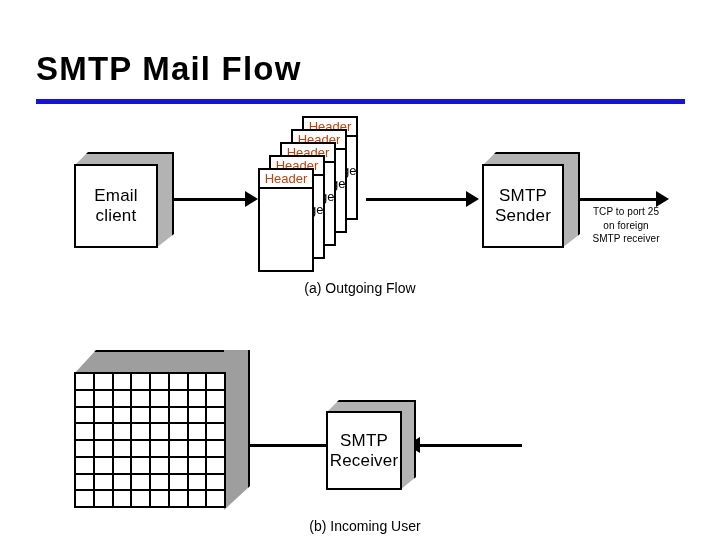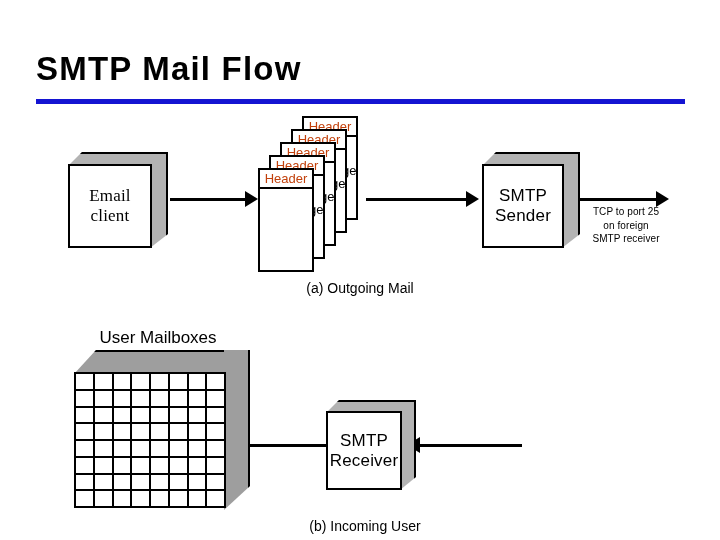--- a/index.html
+++ b/index.html
@@ -202,21 +202,21 @@
 </head>
 <body>
 
 <div id="slide">
 
   <div id="title">SMTP Mail Flow</div>
   <div id="title-rule"></div>
 
   <div class="fig" id="fig-a">
 
-    <div class="box3d" id="email-client-box" style="left:64px; top:52px; width:108px; height:98px;font-family:Liberation Serif, serif;">
+    <div class="box3d" id="email-client-box" style="left:70px; top:52px; width:108px; height:98px;">
       <div class="top" style="left:4px; top:0px; width:96px; height:14px;
                   clip-path: polygon(14px 0, 100% 0, calc(100% - 0px) 100%, 0 100%);
                   border-left:2px solid #000; border-top:2px solid #000; border-right:2px solid #000;
                   box-sizing:border-box;"></div>
       <div class="side" style="left:86px; top:0px; width:18px; height:96px;
                   clip-path: polygon(0 0, 100% 0, 100% calc(100% - 14px), 0 100%);
                   border-right:2px solid #000; border-top:2px solid #000;
                   box-sizing:border-box;"></div>
       <div class="face" style="left:4px; top:12px; width:84px; height:84px;">
         <span class="label">Email
@@ -271,26 +271,25 @@
       </div>
     </div>
 
     <div class="arrow-line" style="left:570px; top:98px; width:88px;"></div>
     <div class="arrow-head right" style="left:656px; top:91px;"></div>
 
     <div class="note" style="left:570px; top:105px; width:112px;">TCP to port 25
 on foreign
 SMTP receiver</div>
 
-    <div class="caption" style="left:280px; top:180px; width:160px;">(a) Outgoing Mail</div>
+    <div class="caption" style="left:280px; top:180px; width:160px;">(a) Outgoing Flow</div>
   </div>
 
   <div class="fig" id="fig-b">
 
-    <div class="heading-label" style="left:78px; top:18px; width:160px;">User Mailboxes</div>
 
     <div id="mailbox-block" style="left:74px; top:40px; width:176px; height:160px;">
       <div id="mailbox-top" style="left:0px; top:0px; width:176px; height:24px;
                   clip-path: polygon(22px 0, 100% 0, calc(100% - 2px) 100%, 0 100%);
                   border-top:2px solid #000; box-sizing:border-box;"></div>
       <div id="mailbox-side" style="left:150px; top:0px; width:26px; height:160px;
                   clip-path: polygon(0 0, 100% 0, 100% calc(100% - 24px), 0 100%);
                   border-right:2px solid #000; box-sizing:border-box;"></div>
       <div id="mailbox-grid" style="grid-template-columns: repeat(8, 1fr); grid-template-rows: repeat(8, 1fr);">
           <div class="cell"></div>

